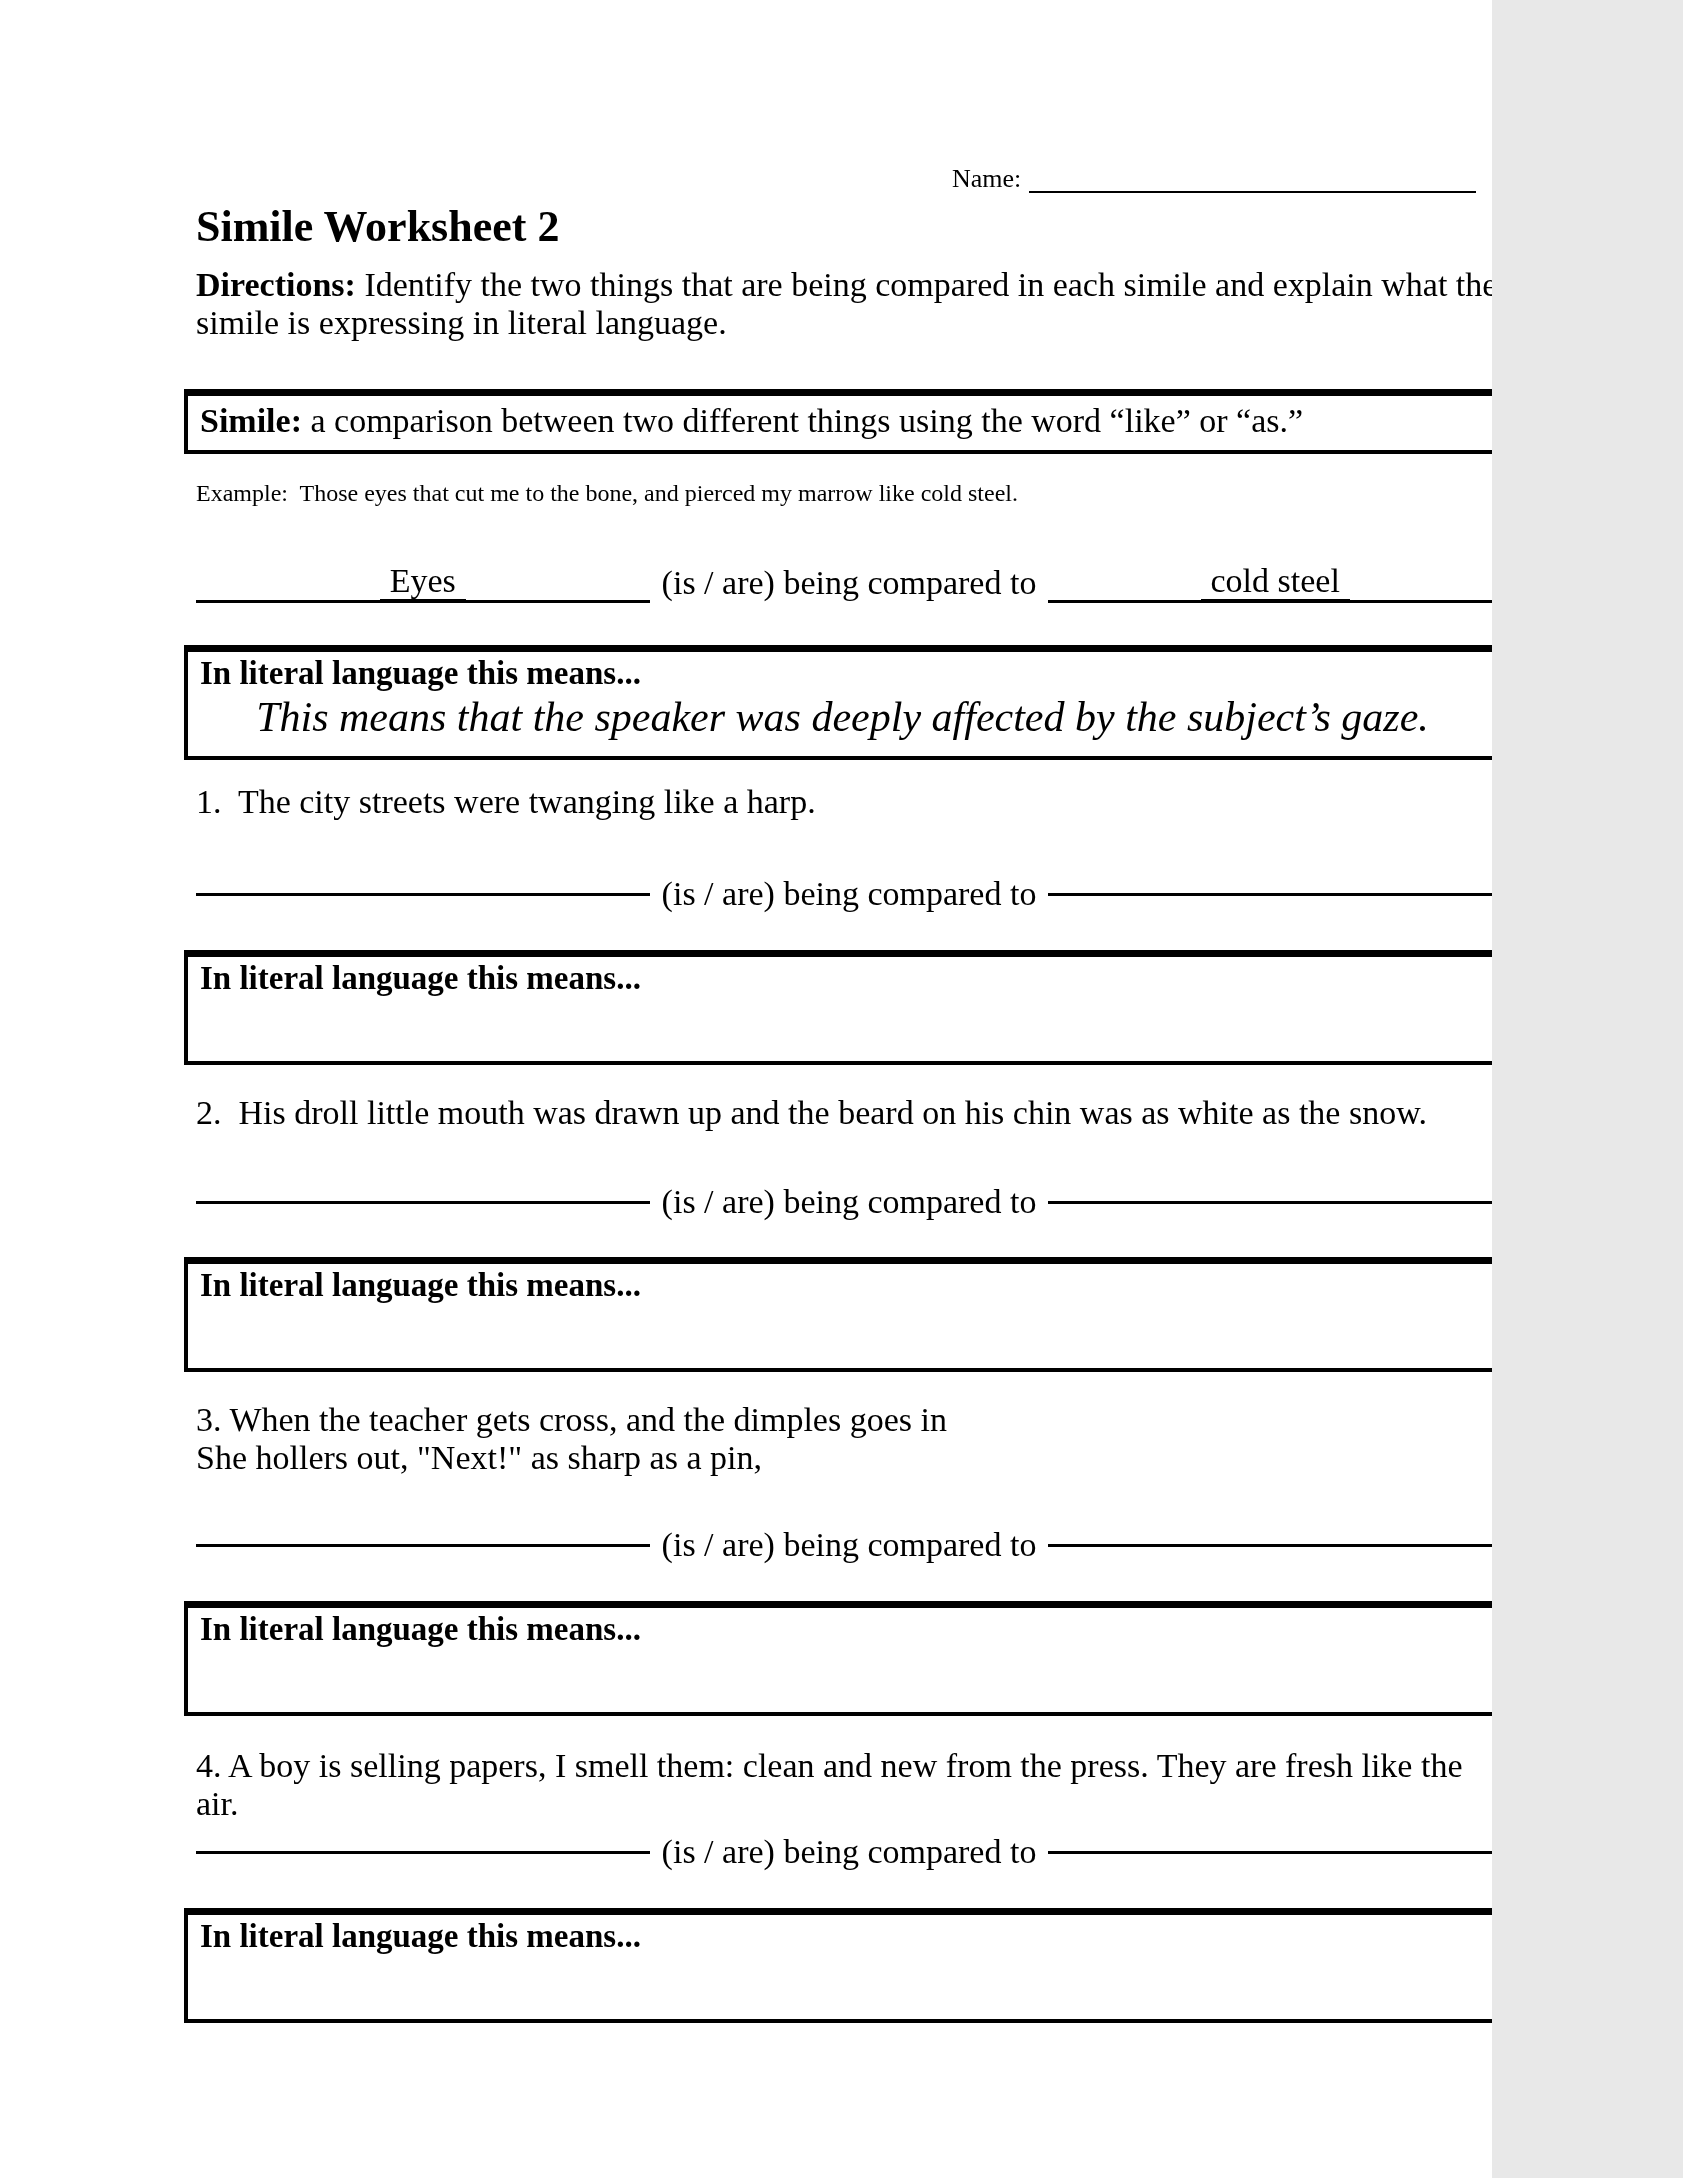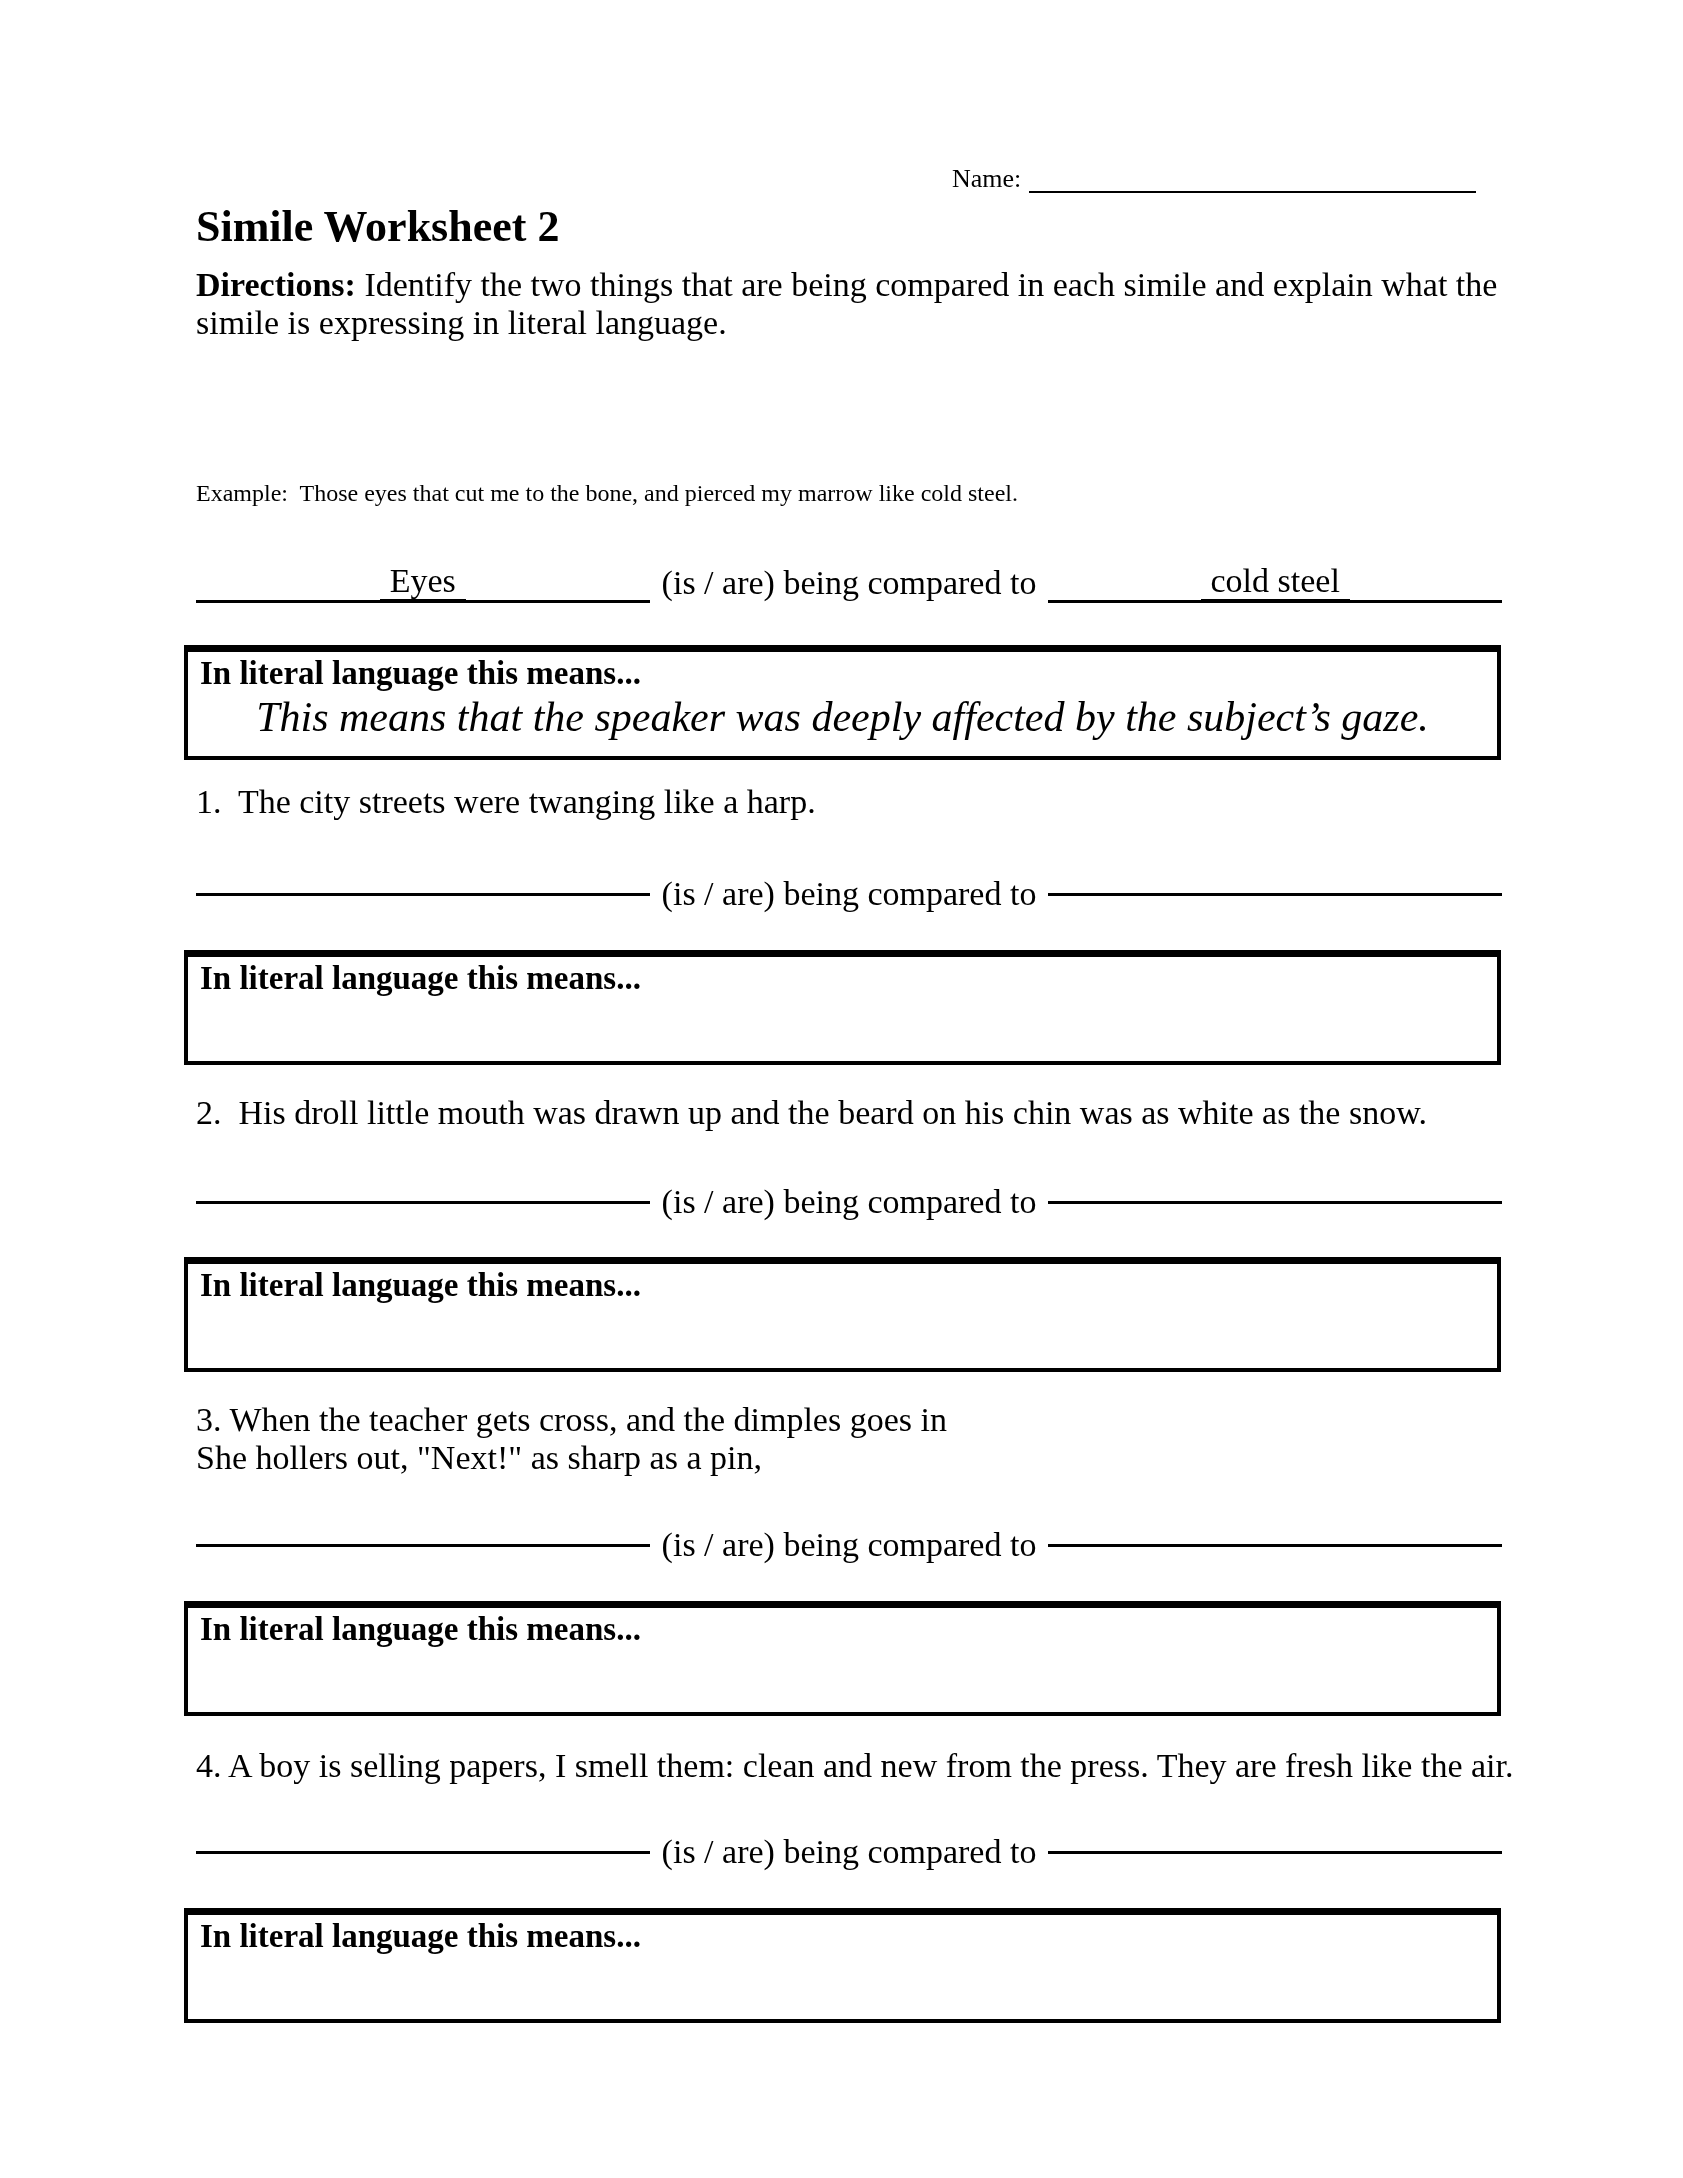--- a/index.html
+++ b/index.html
@@ -1,18 +1,18 @@
 <!DOCTYPE html>
 <html><head>
 <meta charset="utf-8">
 <style>
   html, body { margin: 0; padding: 0; background: #e8e8e8; }
   .page {
     position: relative;
-    width: 1683px;
+    width: 1492px;
     height: 2178px;
     background: #ffffff;
     font-family: "Liberation Serif", serif;
     color: #000000;
     overflow: hidden;
   }
   .abs { position: absolute; }
 
   
   .name-row { top: 164px; left: 952px; font-size: 26px; white-space: nowrap; }
@@ -91,20 +91,22 @@
   <div class="abs name-row">
     <span>Name:</span><span class="name-line"></span>
   </div>
 
   <h1 class="abs title">Simile Worksheet 2</h1>
 
   <p class="abs directions"><b>Directions:</b>
     <span>Identify the two things that are being compared in each simile and explain what the</span><br>
     <span>simile is expressing in literal language.</span></p>
 
+  <div class="abs box def-box"><b>Simile:</b>
+    <span>a comparison between two different things using the word “like” or “as.”</span></div>
 
   <p class="abs example-sentence">Example:  Those eyes that cut me to the bone, and pierced my marrow like cold steel.</p>
 
   <div class="abs answer-row row-ex">
     <span class="blank"><span class="ans">Eyes</span></span>
     <span class="mid">(is / are) being compared to</span>
     <span class="blank"><span class="ans">cold steel</span></span>
   </div>
 
   <div class="abs box lit-box box-ex">

